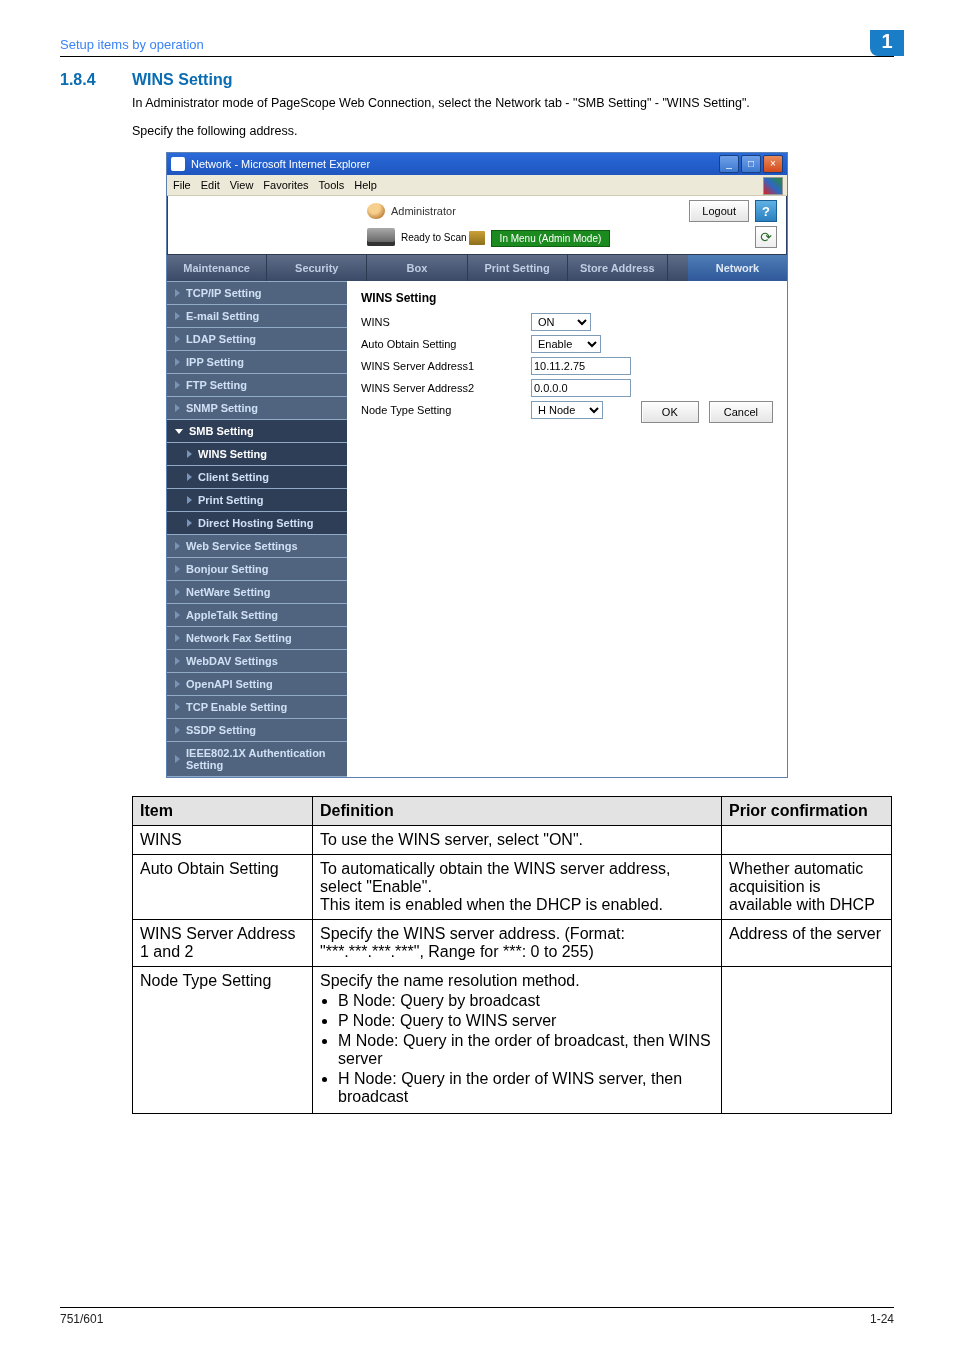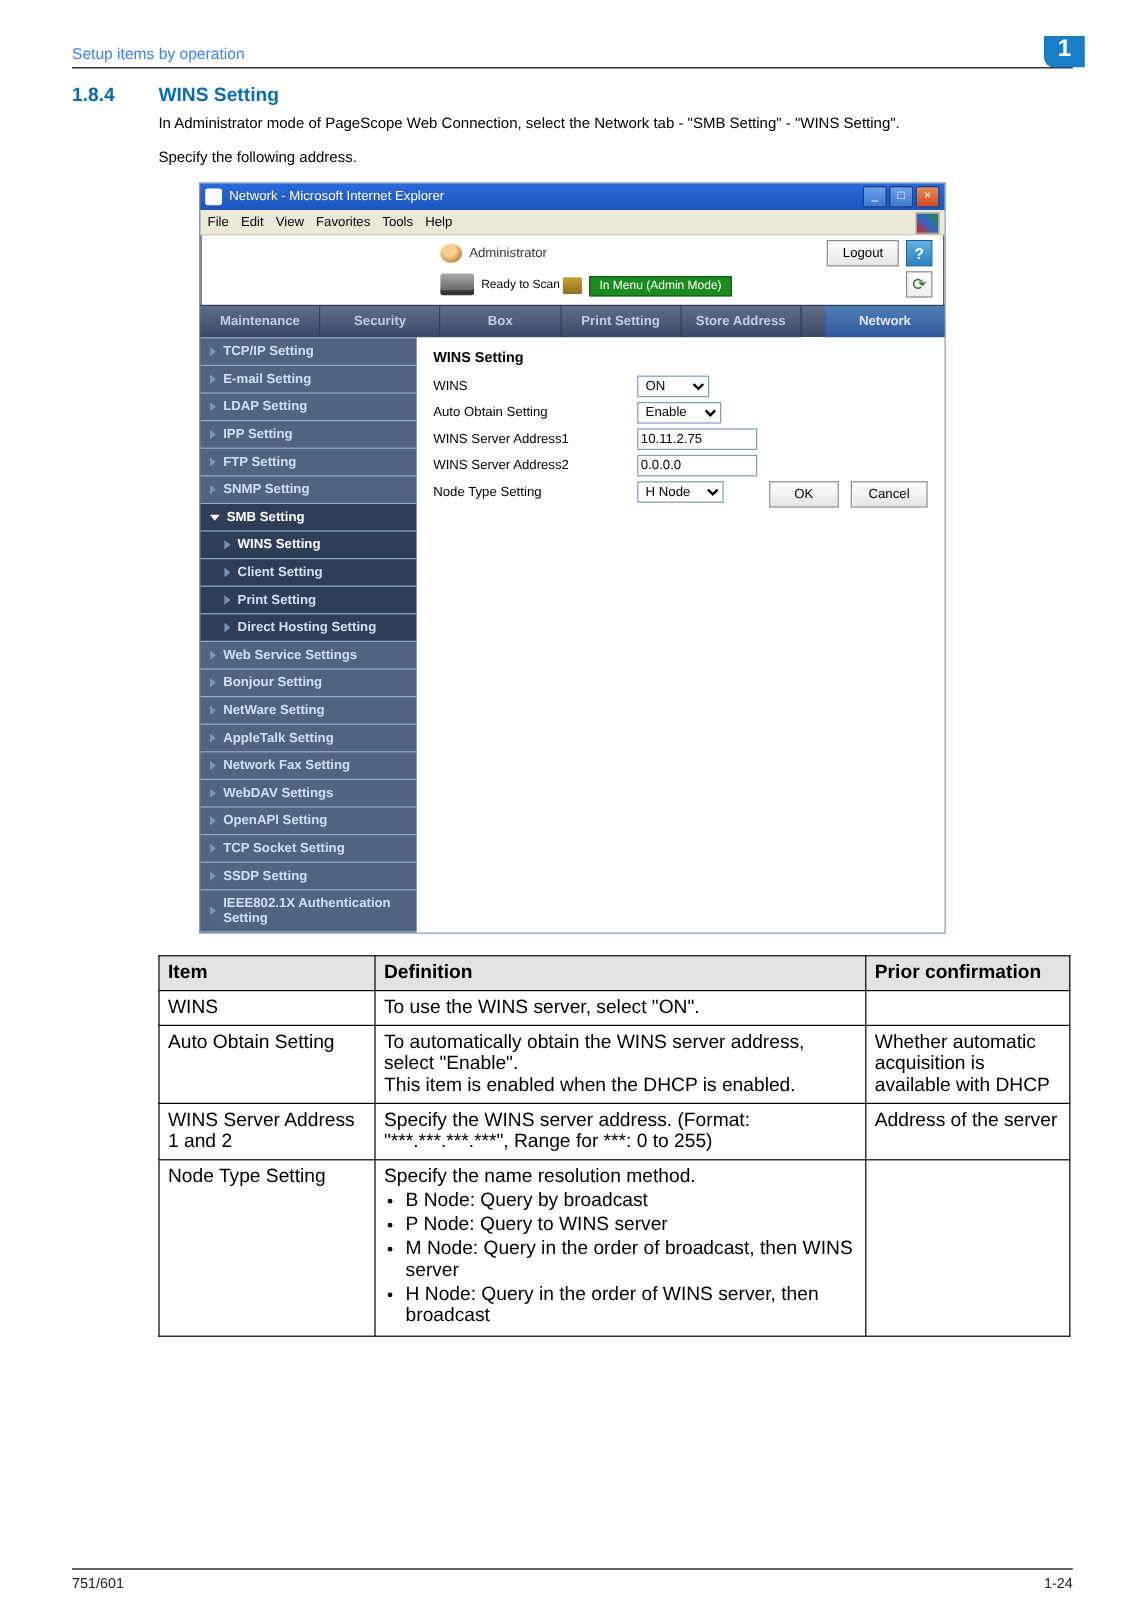--- a/index.html
+++ b/index.html
@@ -460,21 +460,21 @@
         <div class="side-item">
             <span class="tri"></span>
             <span class="label">WebDAV Settings</span>
           </div>
         <div class="side-item">
             <span class="tri"></span>
             <span class="label">OpenAPI Setting</span>
           </div>
         <div class="side-item">
             <span class="tri"></span>
-            <span class="label">TCP Socket Setting</span>
+            <span class="label">TCP Enable Setting</span>
           </div>
         <div class="side-item">
             <span class="tri"></span>
             <span class="label">SSDP Setting</span>
           </div>
         <div class="side-item last">
             <span class="tri"></span>
             <span class="label">IEEE802.1X Authentication Setting</span>
           </div>
       </div>

